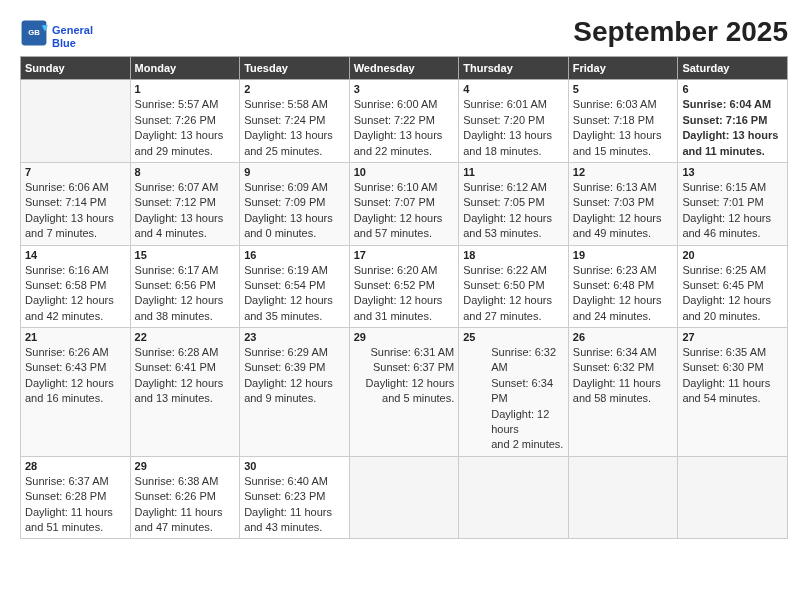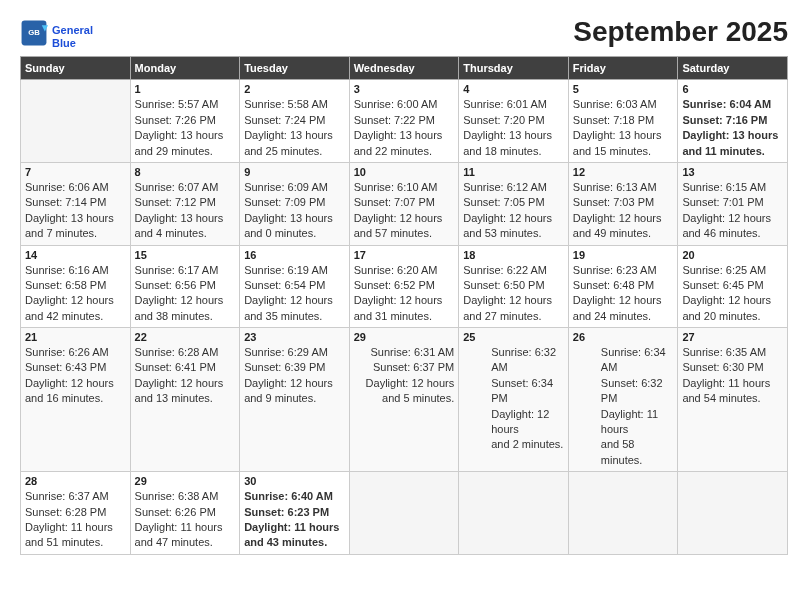--- a/index.html
+++ b/index.html
@@ -300,21 +300,21 @@
           </td>
           <td>
             <span class="day-num">25</span>
             <div class="day-info" style="white-space: pre-line; margin-left: 28px;">Sunrise: 6:32 AM
 Sunset: 6:34 PM
 Daylight: 12 hours
 and 2 minutes.</div>
           </td>
           <td>
             <span class="day-num">26</span>
-            <div class="day-info" style="white-space: pre-line; margin-left: 28px;">Sunrise: 6:34 AM
+            <div class="day-info" style="white-space: pre-line;">Sunrise: 6:34 AM
 Sunset: 6:32 PM
 Daylight: 11 hours
 and 58 minutes.</div>
           </td>
           <td>
             <span class="day-num">27</span>
             <div class="day-info" style="white-space: pre-line;">Sunrise: 6:35 AM
 Sunset: 6:30 PM
 Daylight: 11 hours
 and 54 minutes.</div>
@@ -330,21 +330,21 @@
           </td>
           <td>
             <span class="day-num">29</span>
             <div class="day-info" style="white-space: pre-line;">Sunrise: 6:38 AM
 Sunset: 6:26 PM
 Daylight: 11 hours
 and 47 minutes.</div>
           </td>
           <td>
             <span class="day-num">30</span>
-            <div class="day-info" style="white-space: pre-line; font-weight: bold;">Sunrise: 6:40 AM
+            <div class="day-info" style="white-space: pre-line;">Sunrise: 6:40 AM
 Sunset: 6:23 PM
 Daylight: 11 hours
 and 43 minutes.</div>
           </td>
           <td class="empty-cell"></td>
           <td class="empty-cell"></td>
           <td class="empty-cell"></td>
           <td class="empty-cell"></td>
         </tr>
       </tbody>

